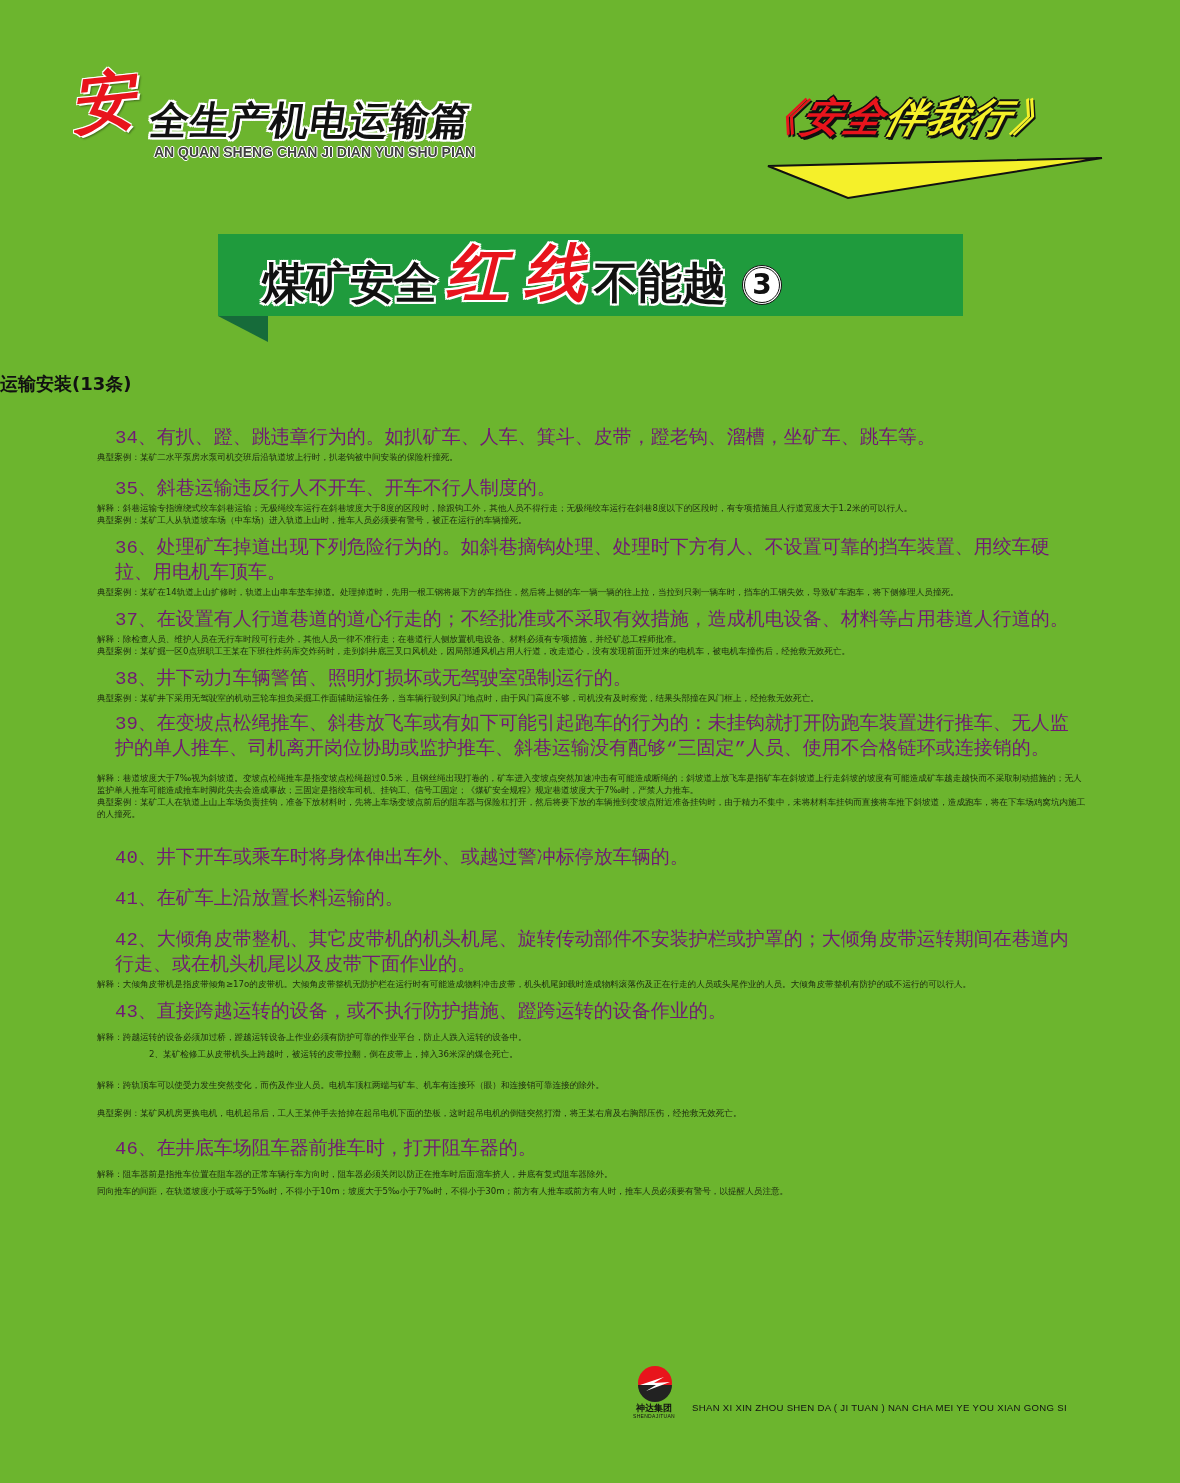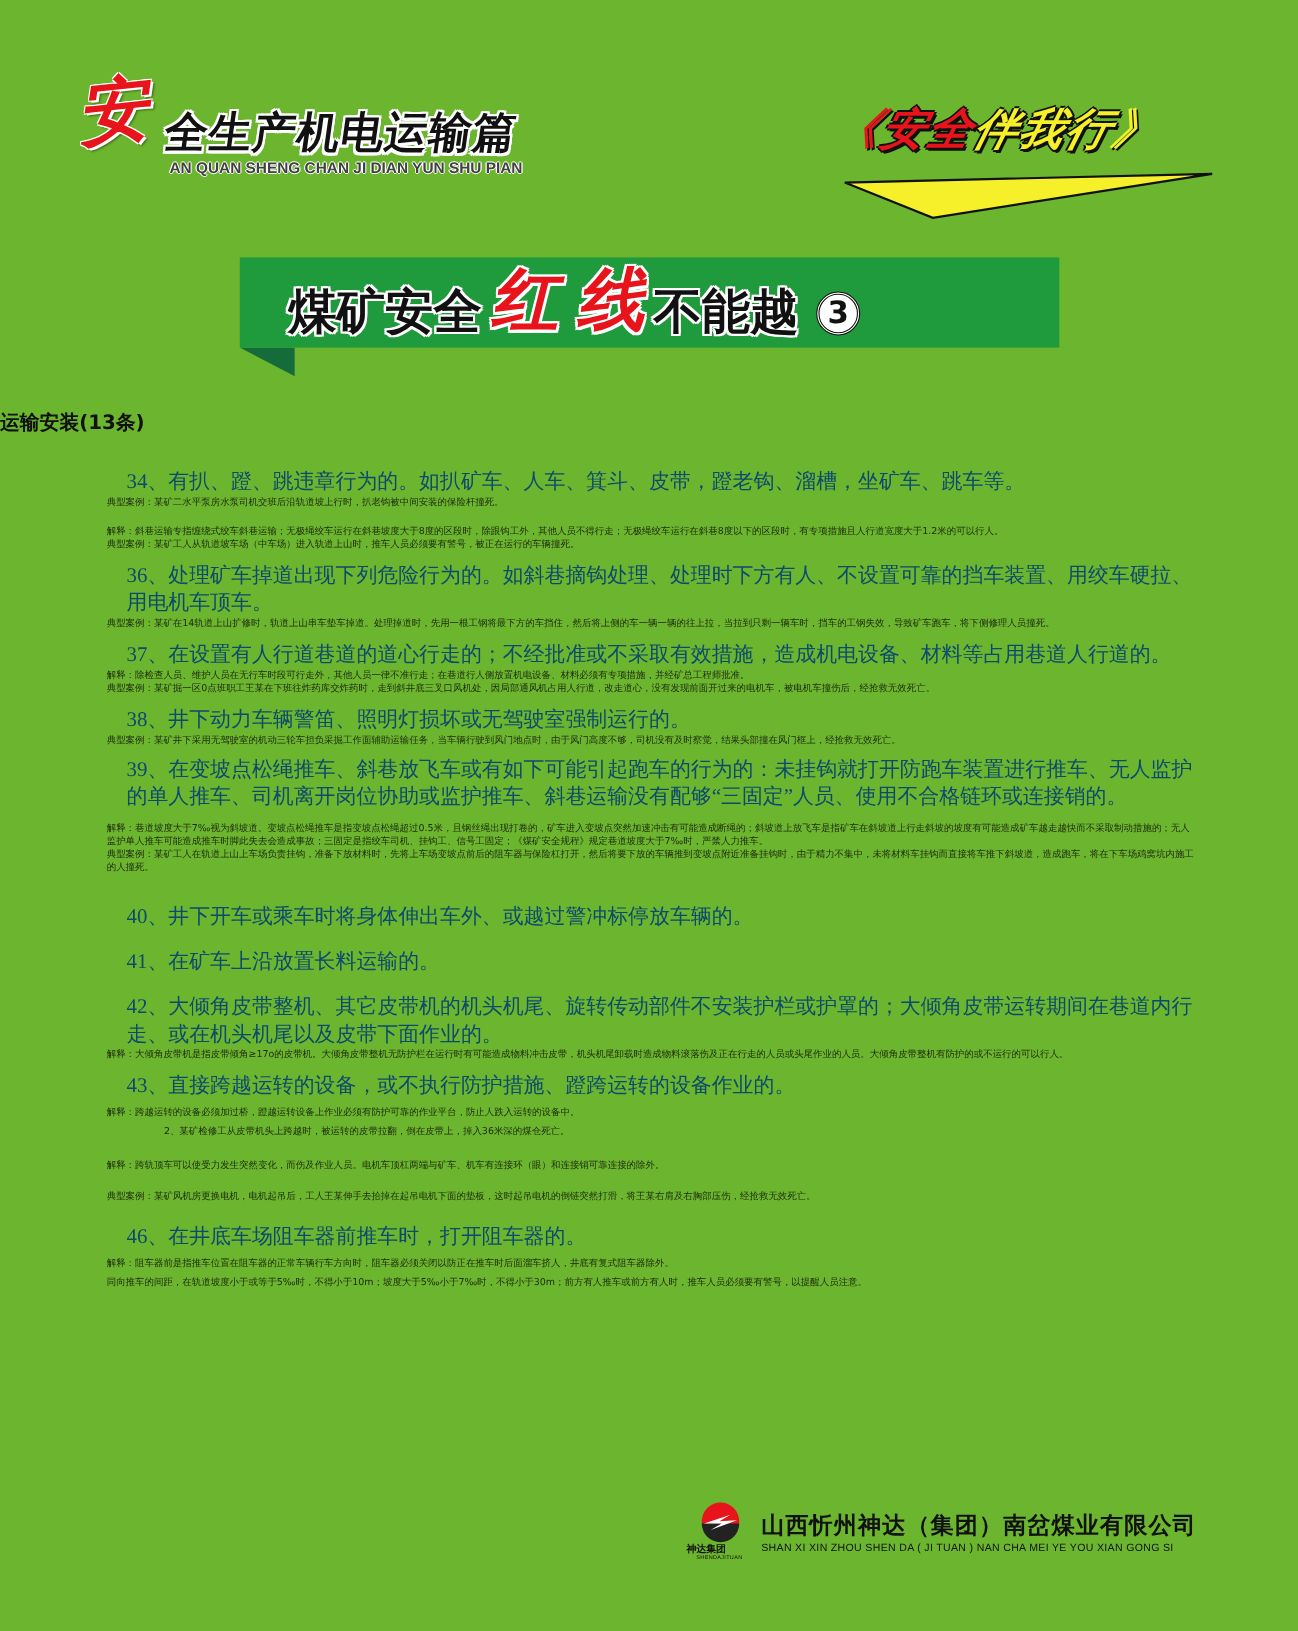--- a/index.html
+++ b/index.html
@@ -72,39 +72,39 @@
 
   .section-title {
     position: absolute; left: 0; width: 1180px; top: 372px;
     text-align: left; font-weight: bold; font-size: 18px; color: #111;
   }
 
   
   .items { position: absolute; left: 97px; top: 426px; width: 990px; }
   .item { margin-bottom: 0; }
   .item h3 {
-    font-family: Liberation Serif, serif; font-weight: normal;
-    font-size: 19px; color: #0c4a6e; line-height: 25px; padding-left: 18px;
+    font-family: Liberation Mono, monospace; font-weight: normal;
+    font-size: 19px; color: #701a75; line-height: 25px; padding-left: 18px;
   }
   .item .note {
     font-size: 8.6px; line-height: 12px; color: #1d2a10; padding-left: 0;
   }
   .item .note.indent { padding-left: 52px; }
 
   
   .footer-logo { position: absolute; left: 630px; top: 1363px; width: 50px; height: 58px; }
   .footer-name {
     position: absolute; left: 692px; top: 1373px; white-space: nowrap;
     font-weight: bold; font-size: 21px; color: #111; letter-spacing: 1px;
   }
   .footer-pinyin {
     position: absolute; left: 692px; top: 1402px; white-space: nowrap;
     font-family: "Liberation Sans", sans-serif; font-size: 9.6px; color: #111; letter-spacing: 0.3px;
   }
-  .logo-caption { position: absolute; left: 624px; top: 1402px; width: 60px; text-align: left; font-weight: bold; font-size: 9px; color: #111; }
+  .logo-caption { position: absolute; left: 624px; top: 1402px; width: 60px; text-align: center; font-weight: bold; font-size: 9px; color: #111; }
   .logo-caption-en { position: absolute; left: 624px; top: 1413px; width: 60px; text-align: center; font-family: "Liberation Sans", sans-serif; font-size: 5px; color: #111; letter-spacing: .3px; }
 </style>
 </head>
 <body>
 
 <div class="poster">
 
   <div class="hdr-left">
     <span class="big-an">安</span>
     <span class="title-rest">全生产机电运输篇</span>
@@ -131,20 +131,21 @@
   </div>
 
   <div class="section-title">运输安装(13条)</div>
 
   <div class="items">
     <div class="item" style="margin-bottom:14px">
       <h3>34、有扒、蹬、跳违章行为的。如扒矿车、人车、箕斗、皮带，蹬老钩、溜槽，坐矿车、跳车等。</h3>
       <div class="note">典型案例：某矿二水平泵房水泵司机交班后沿轨道坡上行时，扒老钩被中间安装的保险杆撞死。</div>
     </div>
     <div class="item" style="margin-bottom:10px">
+      <h3>35、斜巷运输违反行人不开车、开车不行人制度的。</h3>
       <div class="note">解释：斜巷运输专指缠绕式绞车斜巷运输；无极绳绞车运行在斜巷坡度大于8度的区段时，除跟钩工外，其他人员不得行走；无极绳绞车运行在斜巷8度以下的区段时，有专项措施且人行道宽度大于1.2米的可以行人。</div>
       <div class="note">典型案例：某矿工人从轨道坡车场（中车场）进入轨道上山时，推车人员必须要有警号，被正在运行的车辆撞死。</div>
     </div>
     <div class="item" style="margin-bottom:10px">
       <h3>36、处理矿车掉道出现下列危险行为的。如斜巷摘钩处理、处理时下方有人、不设置可靠的挡车装置、用绞车硬拉、用电机车顶车。</h3>
       <div class="note">典型案例：某矿在14轨道上山扩修时，轨道上山串车垫车掉道。处理掉道时，先用一根工钢将最下方的车挡住，然后将上侧的车一辆一辆的往上拉，当拉到只剩一辆车时，挡车的工钢失效，导致矿车跑车，将下侧修理人员撞死。</div>
     </div>
     <div class="item" style="margin-bottom:10px">
       <h3>37、在设置有人行道巷道的道心行走的；不经批准或不采取有效措施，造成机电设备、材料等占用巷道人行道的。</h3>
       <div class="note">解释：除检查人员、维护人员在无行车时段可行走外，其他人员一律不准行走；在巷道行人侧放置机电设备、材料必须有专项措施，并经矿总工程师批准。</div>
@@ -189,16 +190,15 @@
 
   <div class="footer-logo">
     <svg width="50" height="40" viewBox="0 0 50 40">
       <circle cx="25" cy="20" r="17" fill="#e8141c"></circle>
       <path d="M8,22 A17,17 0 0 0 42,22 Z" fill="#222"></path>
       <path d="M10,22 L34,14 L24,20 L40,19 L16,28 L26,22 Z" fill="#fff"></path>
     </svg>
   </div>
   <div class="logo-caption">神达集团</div>
   <div class="logo-caption-en">SHENDAJITUAN</div>
-  <div class="footer-name">山西忻州神达（集团）南岔煤业有限公司</div>
   <div class="footer-pinyin">SHAN XI XIN ZHOU SHEN DA ( JI TUAN ) NAN CHA MEI YE YOU XIAN GONG SI</div>
 
 </div>
 
 </body></html>

